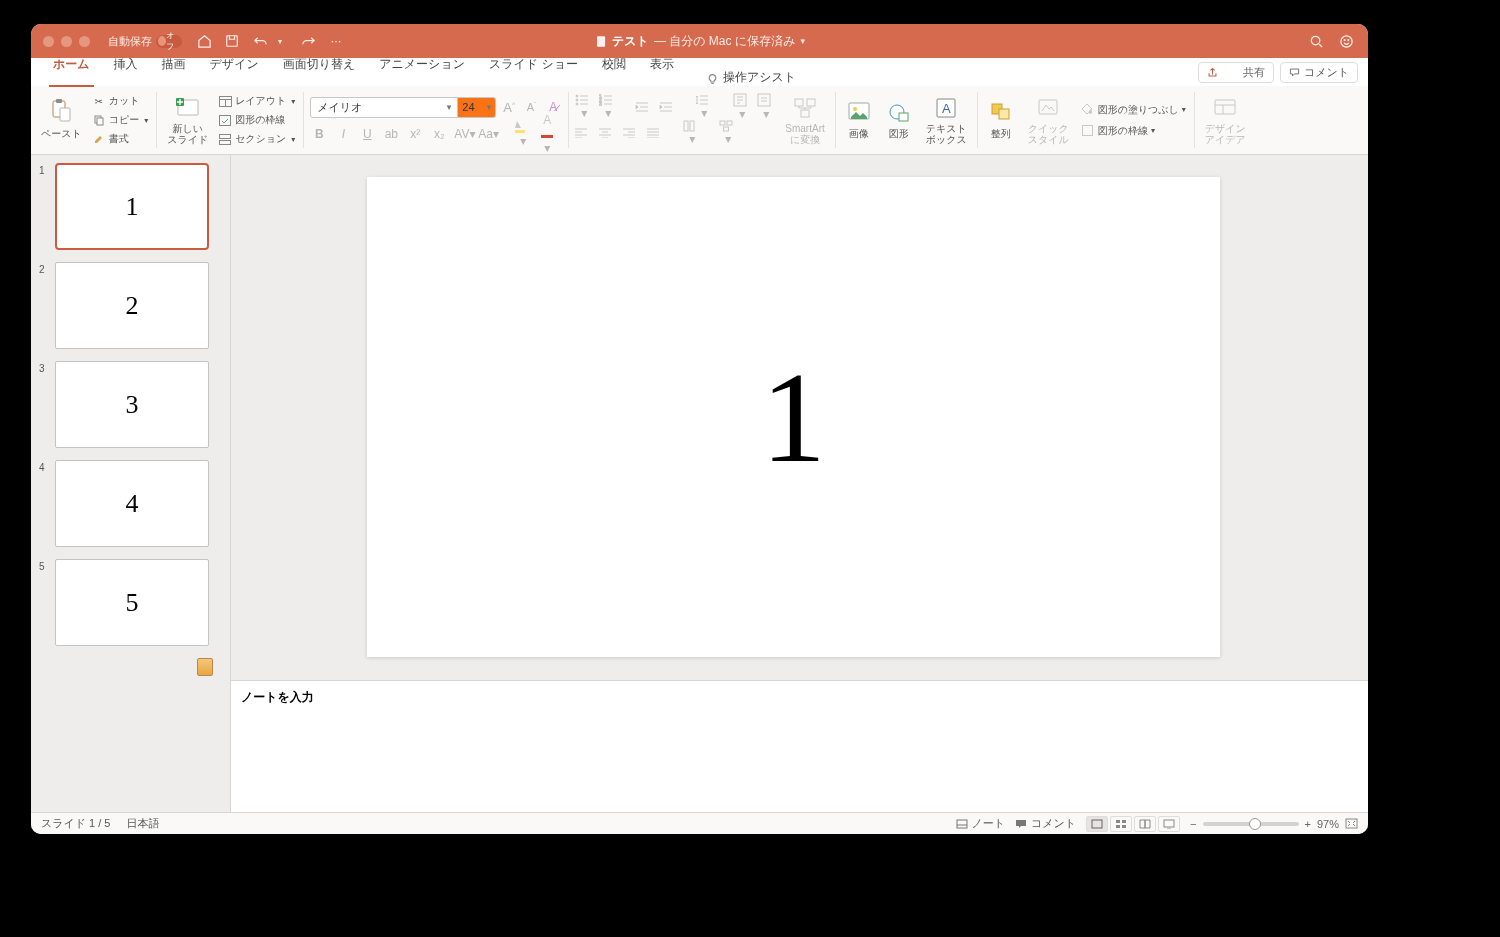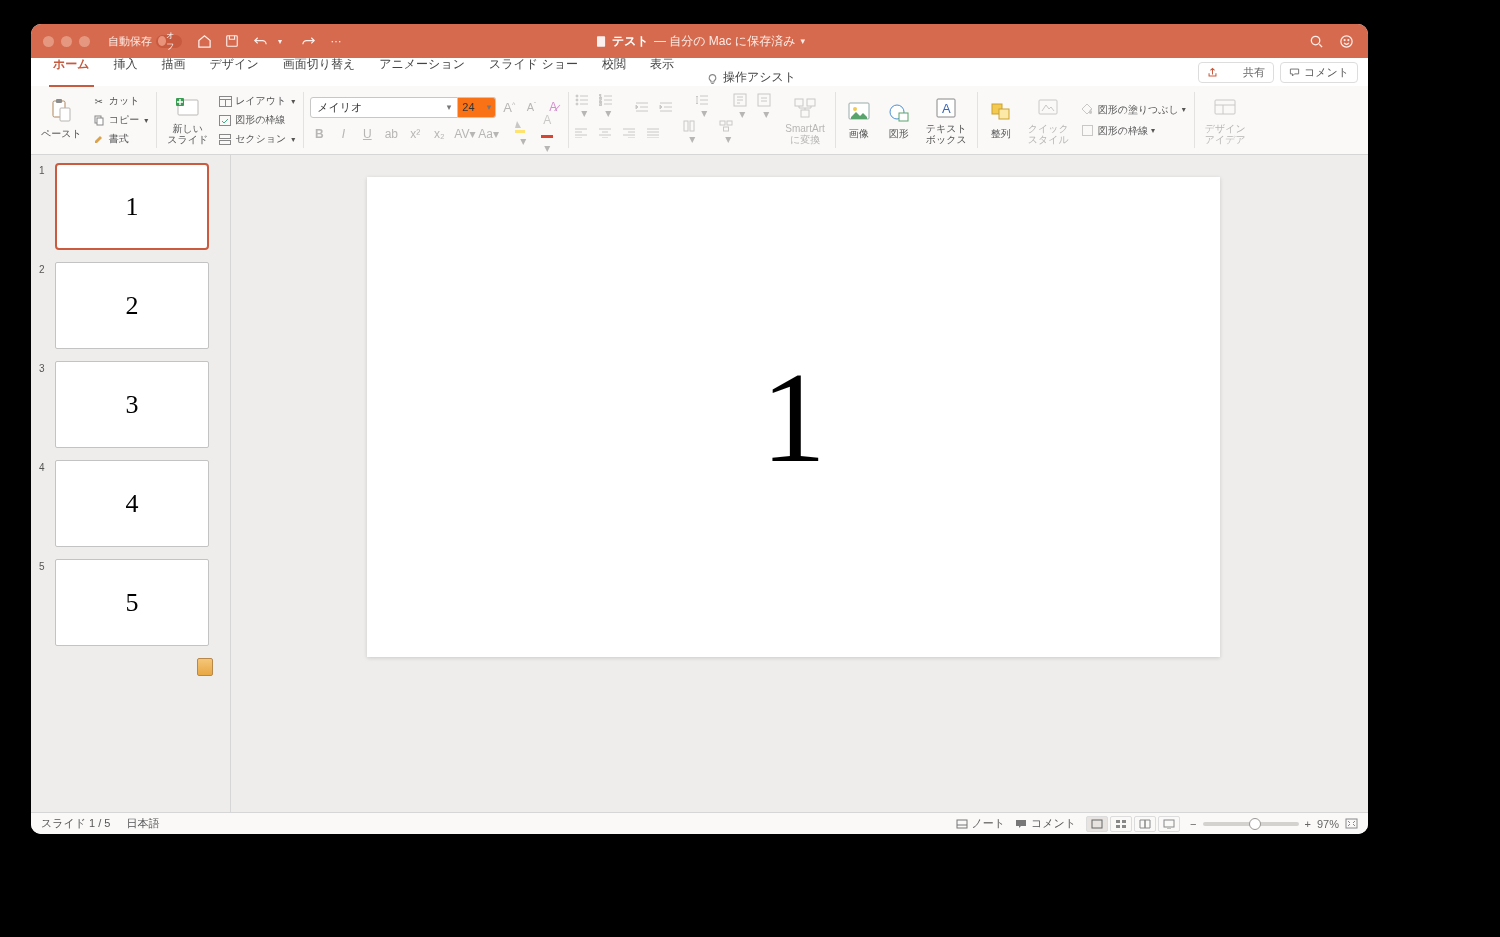--- a/index.html
+++ b/index.html
@@ -499,20 +499,23 @@
         </div>
       <div class="clipboard-indicator"></div>
     </div>
     <div class="editor">
       <div class="canvas-area">
         <div class="slide-canvas">
           <div class="big-number">1</div>
         </div>
 
       </div>
+      <div class="notes-pane">
+        <span class="ph">ノートを入力</span>
+      </div>
     </div>
   </div>
 
   <div class="statusbar">
     <span>スライド 1 / 5</span>
     <span>日本語</span>
     <div class="right">
       <span style="display:flex;align-items:center;gap:4px;">
           <svg width="12" height="10" viewBox="0 0 12 10" fill="none" stroke="#777">
             <rect x="1" y="1" width="10" height="8"></rect>

